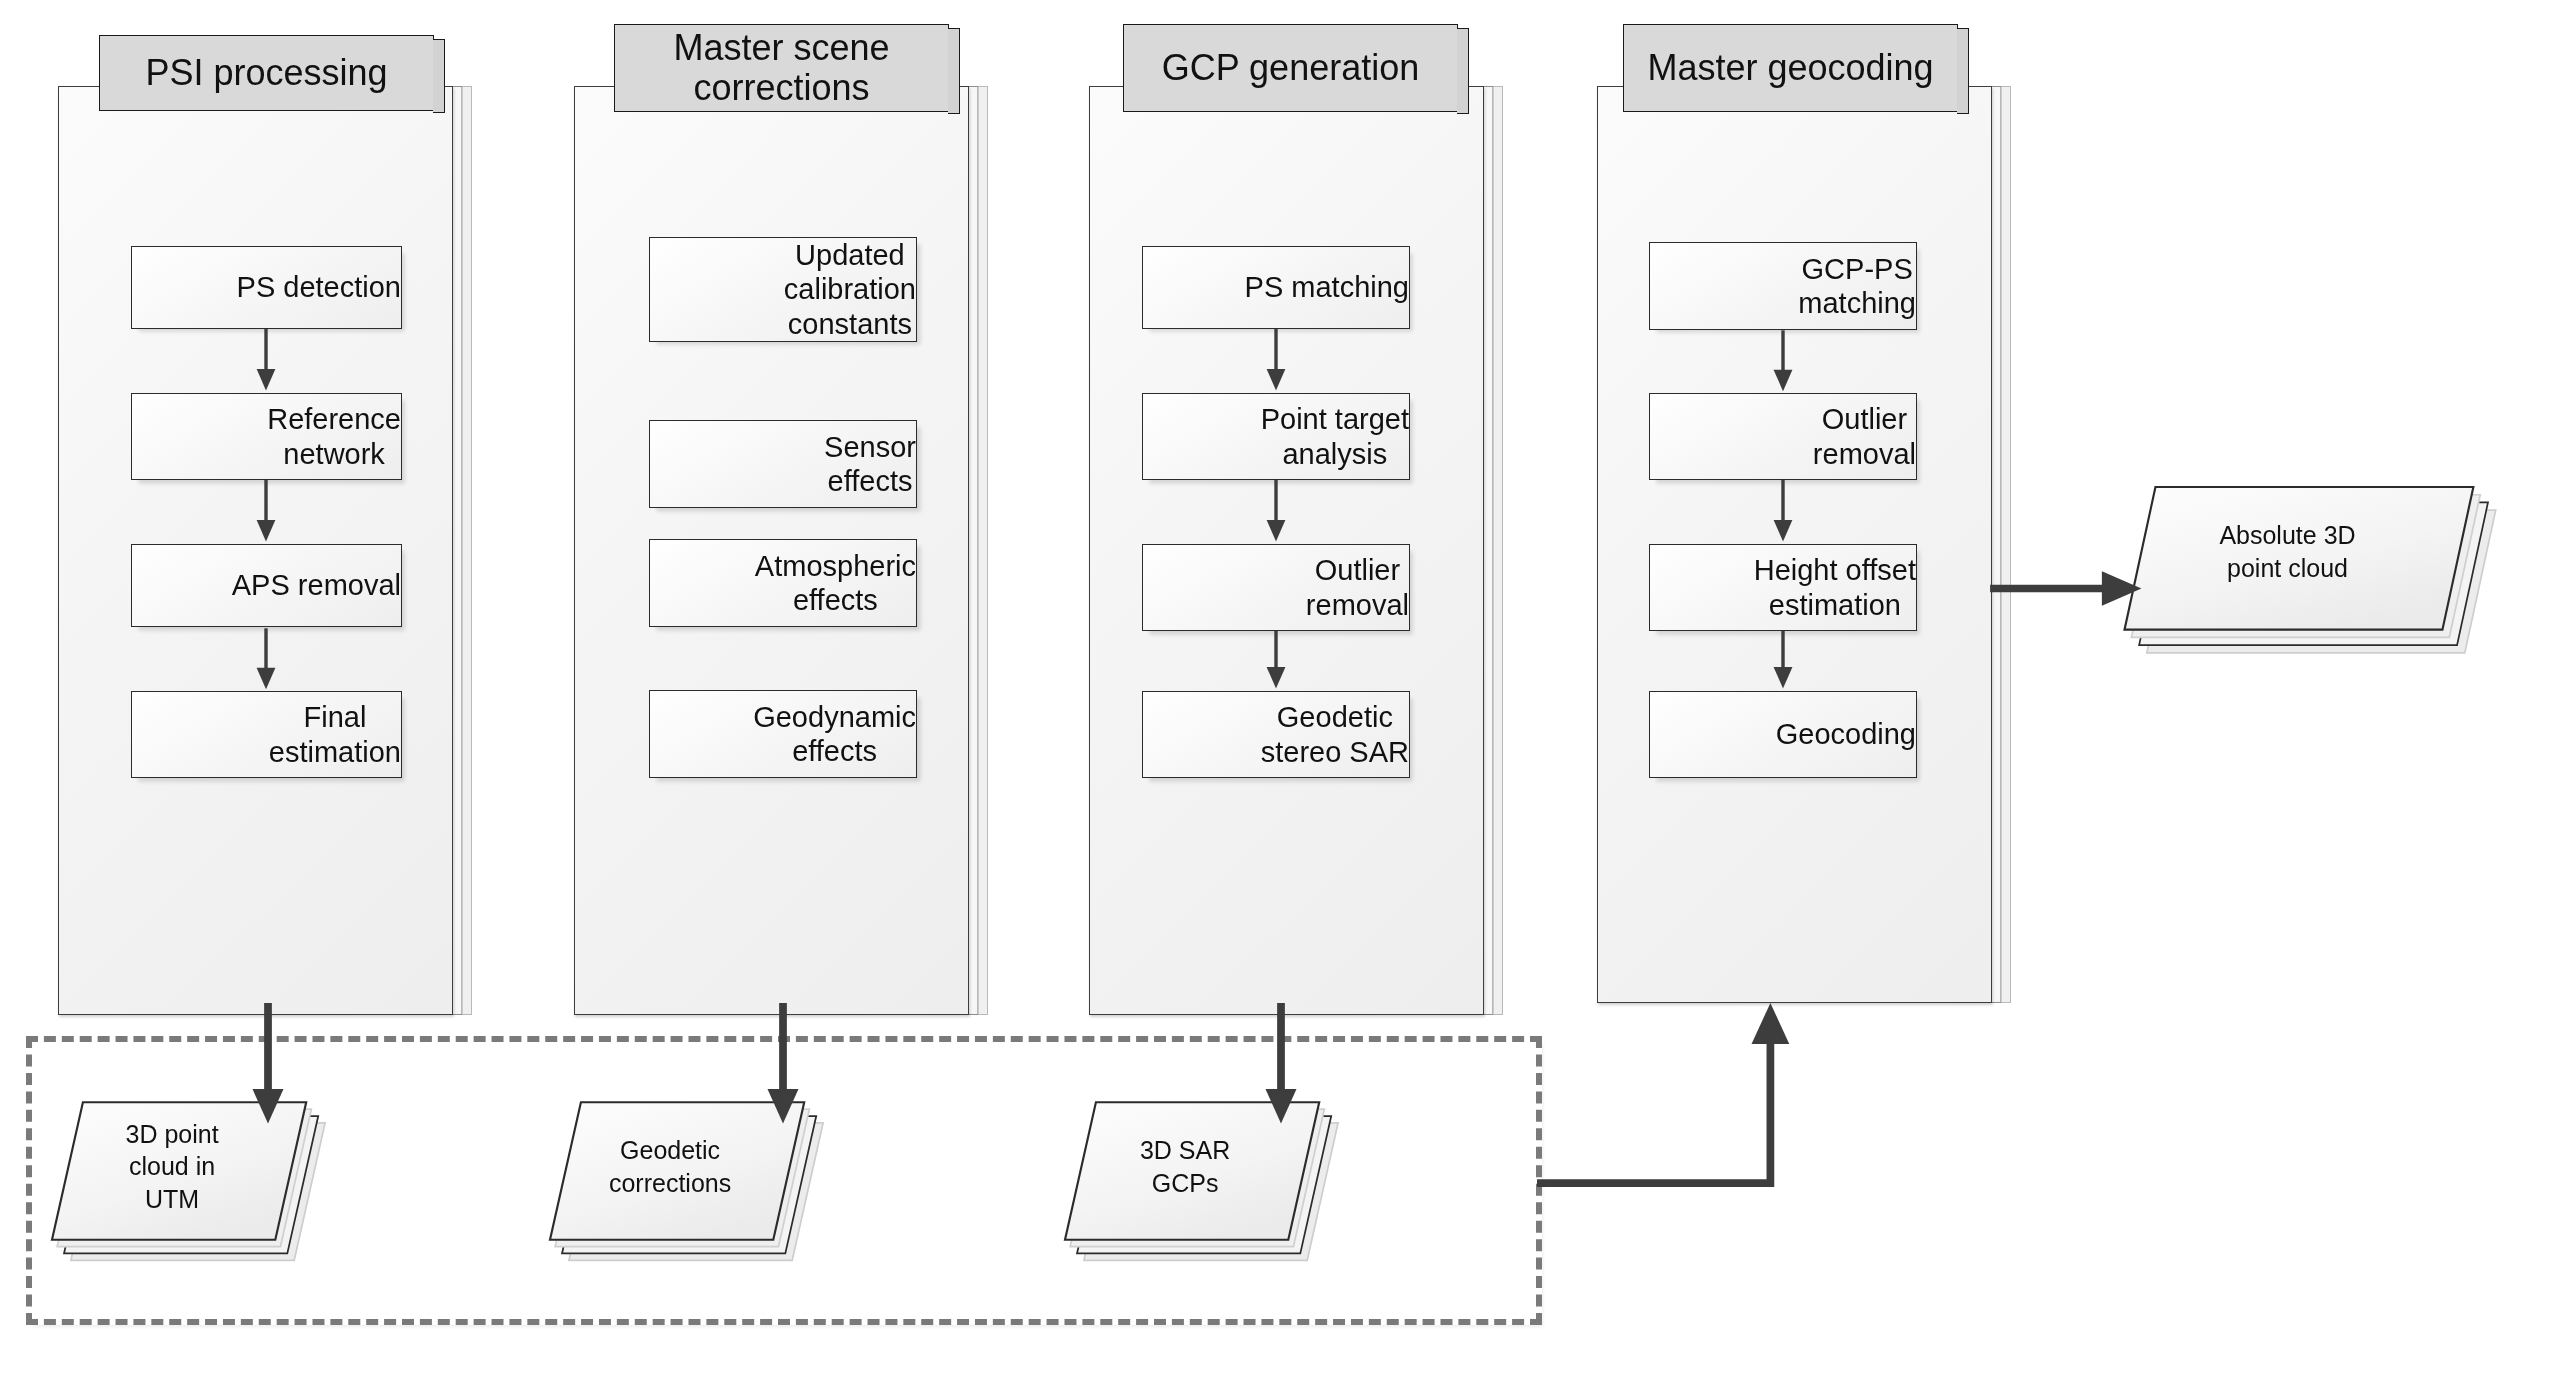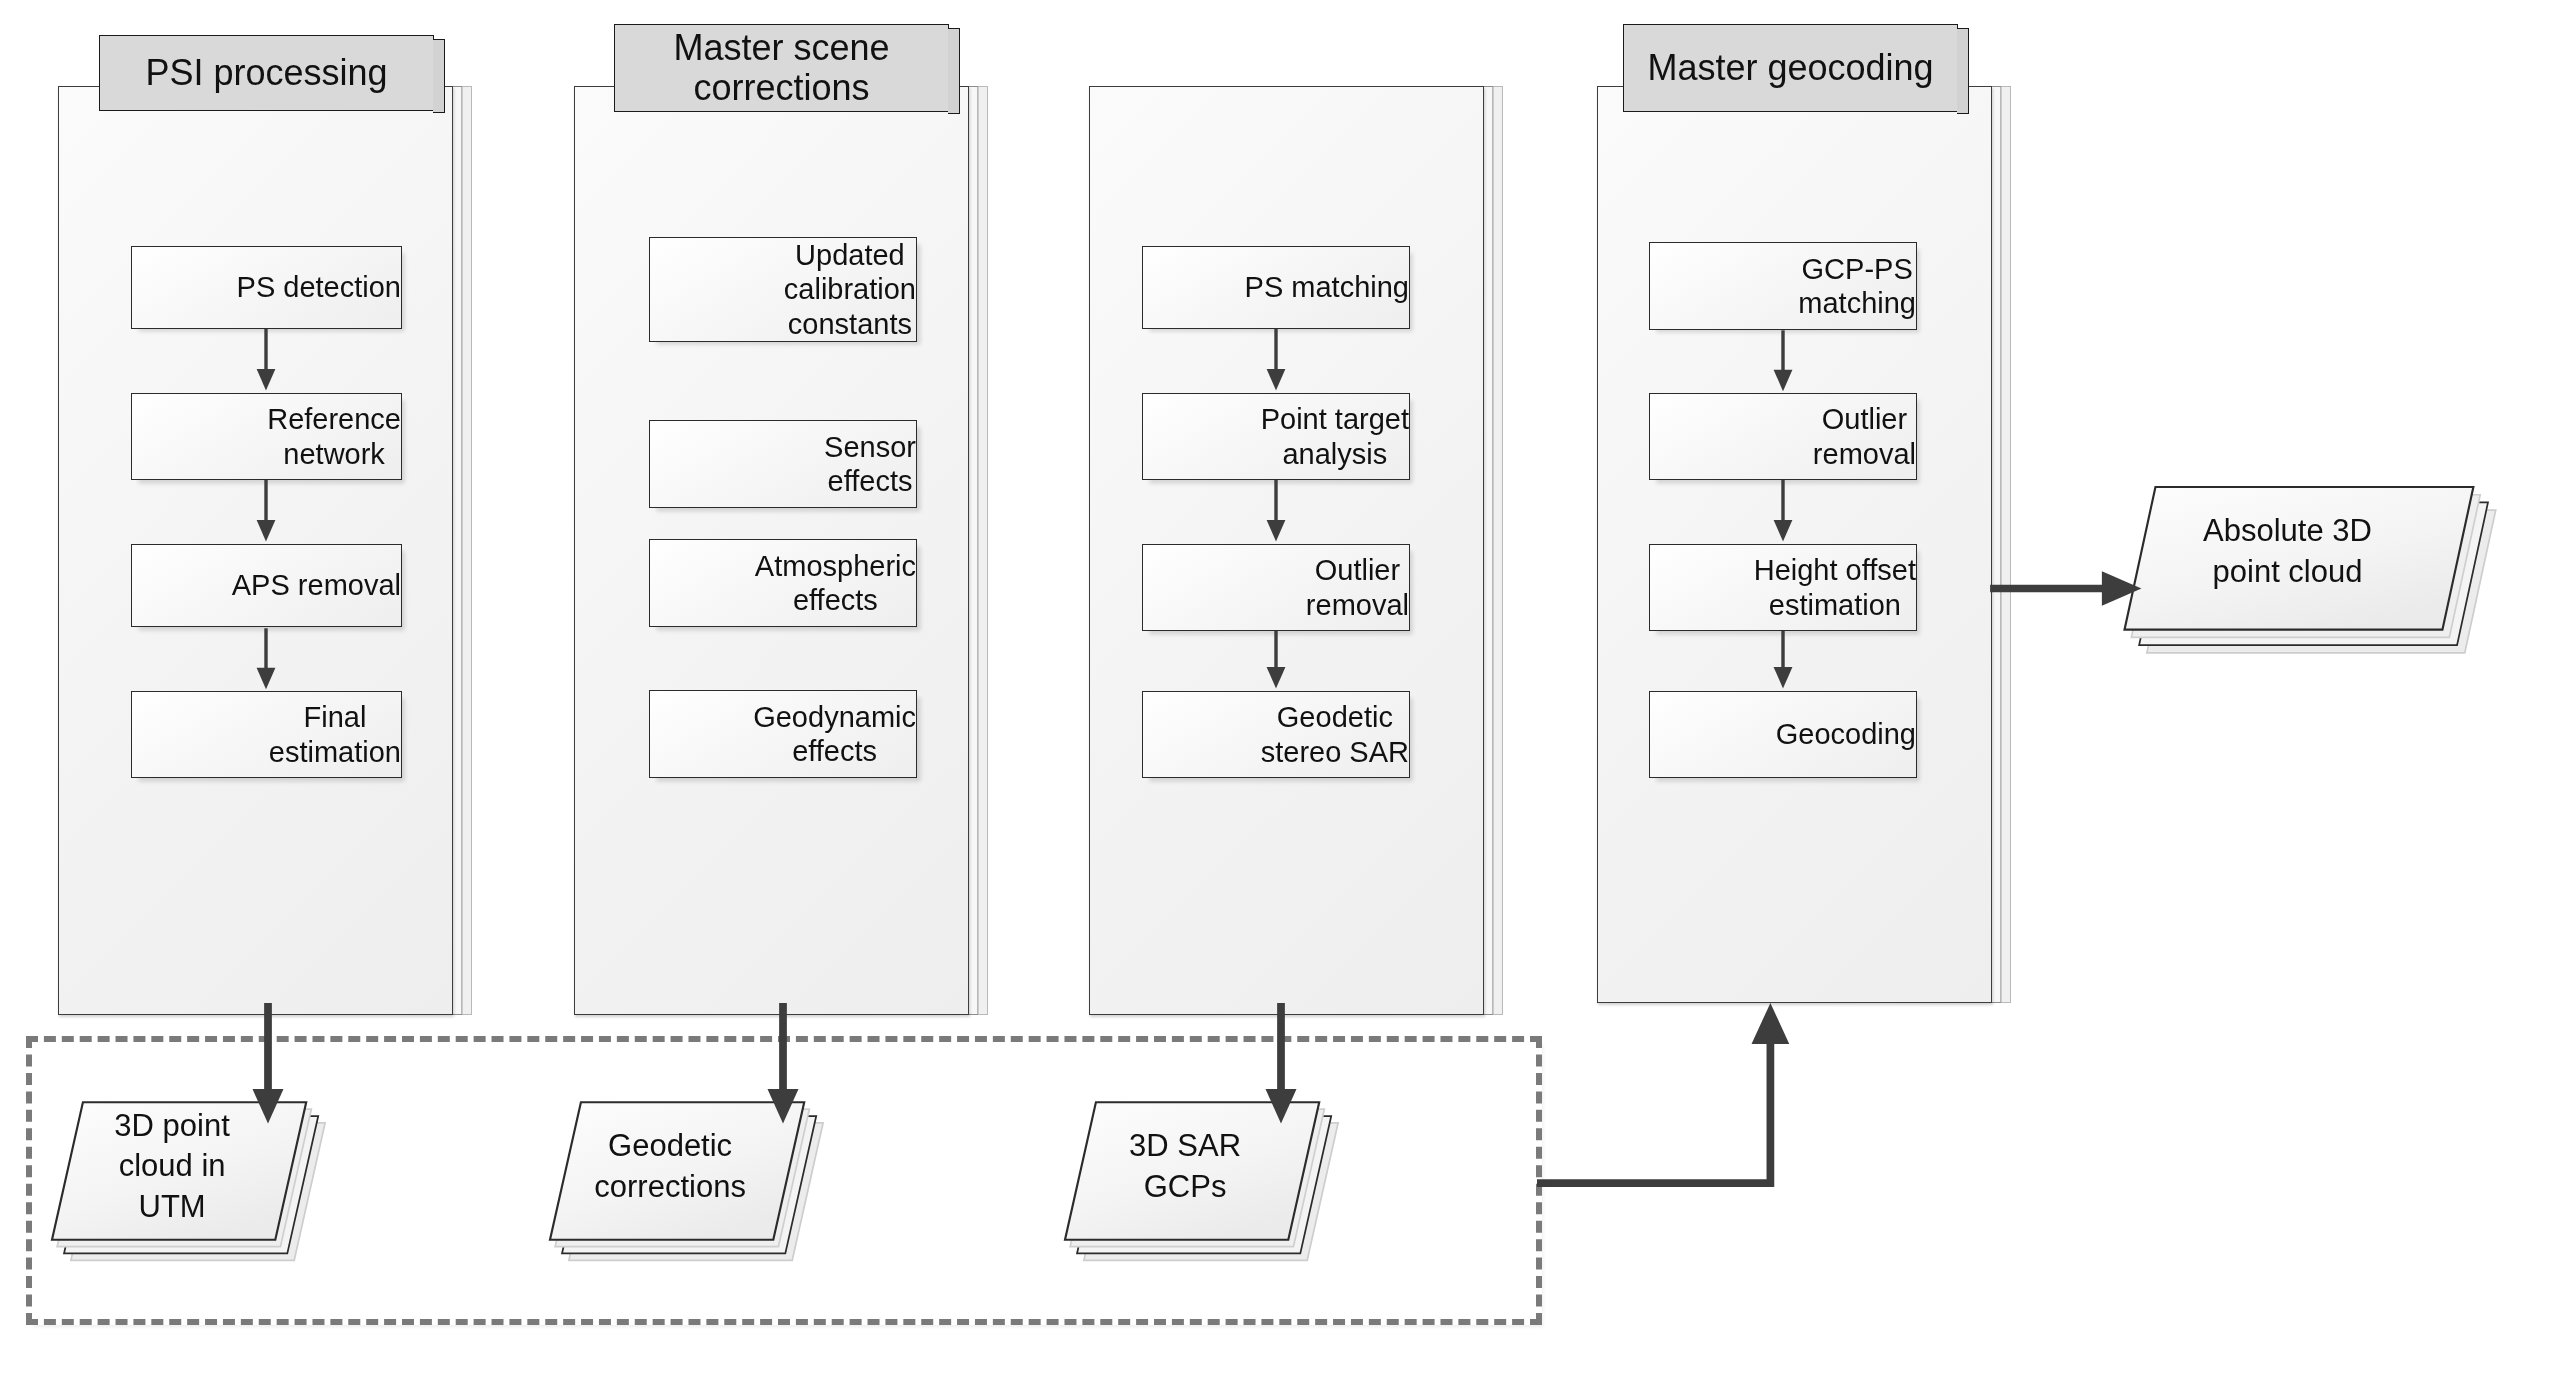--- a/index.html
+++ b/index.html
@@ -52,21 +52,21 @@
   
   .arw{position:absolute;z-index:5;}
   .arw svg{display:block;overflow:visible;}
 
   
   .doc{position:absolute;z-index:4;}
   .doc svg{display:block;overflow:visible;}
   .doc .lbl{
     position:absolute;left:0;top:0;width:100%;height:100%;
     display:flex;align-items:center;justify-content:center;text-align:center;
-    font-size:31px;line-height:1.3;pointer-events:none;
+    font-size:25px;line-height:1.3;pointer-events:none;
   }
 
   
   .group-frame{
     position:absolute;box-sizing:border-box;
     border:6px dashed #7a7a7a;
     z-index:1;
     box-shadow:4.3px 5.2px 3.4px -2.6px rgba(0,0,0,.07);
   }
 
@@ -143,20 +143,24 @@
     <span>Atmospheric<br>effects</span>
   </div>
   <div class="step" style="left:649px;top:690px;width:268px;height:88px;">
     <span>Geodynamic<br>effects</span>
   </div>
 
   <div class="col" style="left:1089px;top:86px;width:395px;height:929px;">
     <div class="sheet s3"></div>
     <div class="sheet s2"></div>
     <div class="sheet s1"></div>
+  </div>
+  <div class="hdr" style="left:1123px;top:24px;width:335px;height:88px;">
+    <div class="hshadow"></div>
+    <span>GCP generation</span>
   </div>
 
   <div class="step" style="left:1142px;top:246px;width:268px;height:83px;">
     <span>PS matching</span>
   </div>
   <div class="arw" style="left:1264px;top:329px;width:24px;height:64px;">
     <svg width="24" height="64" viewBox="0 0 28 75">
       <line x1="14" y1="0" x2="14" y2="52" stroke="#3d3d3d" stroke-width="4"></line>
       <polygon points="3,47 25,47 14,72" fill="#3d3d3d"></polygon>
     </svg>

